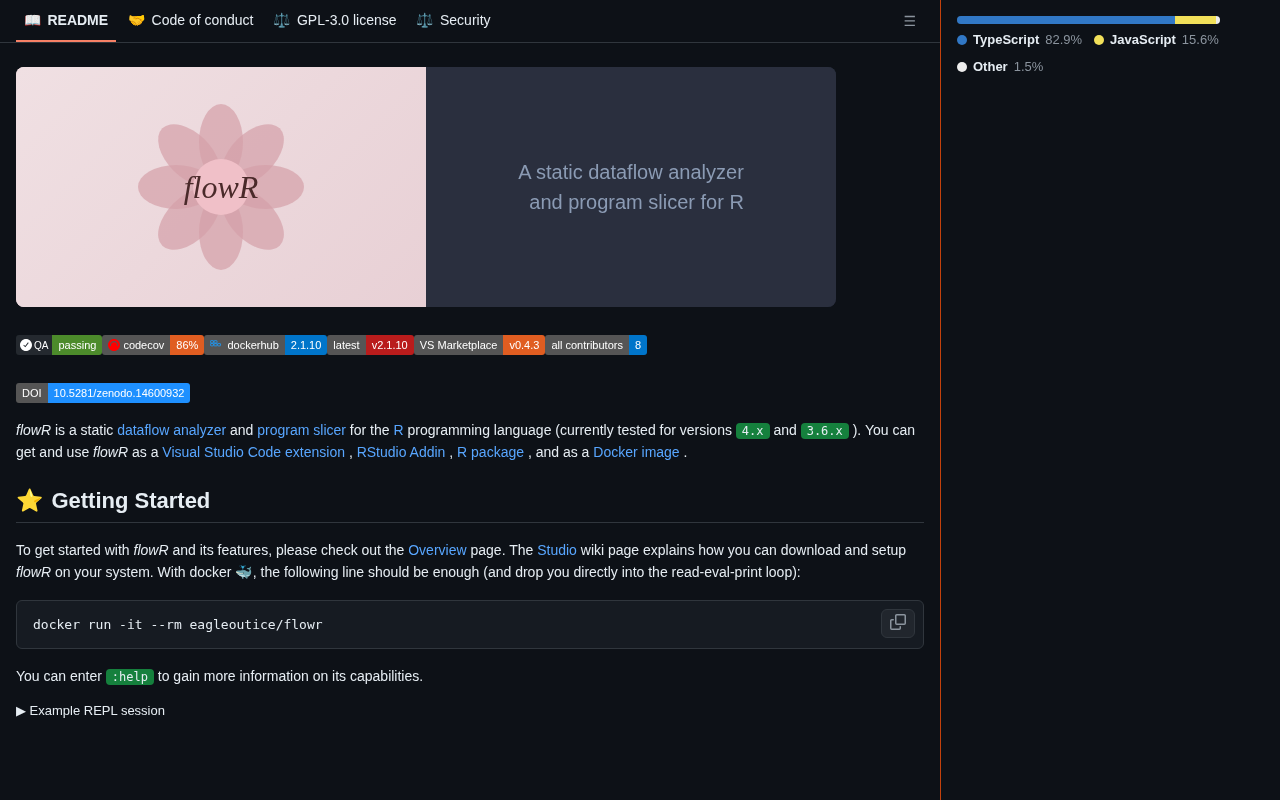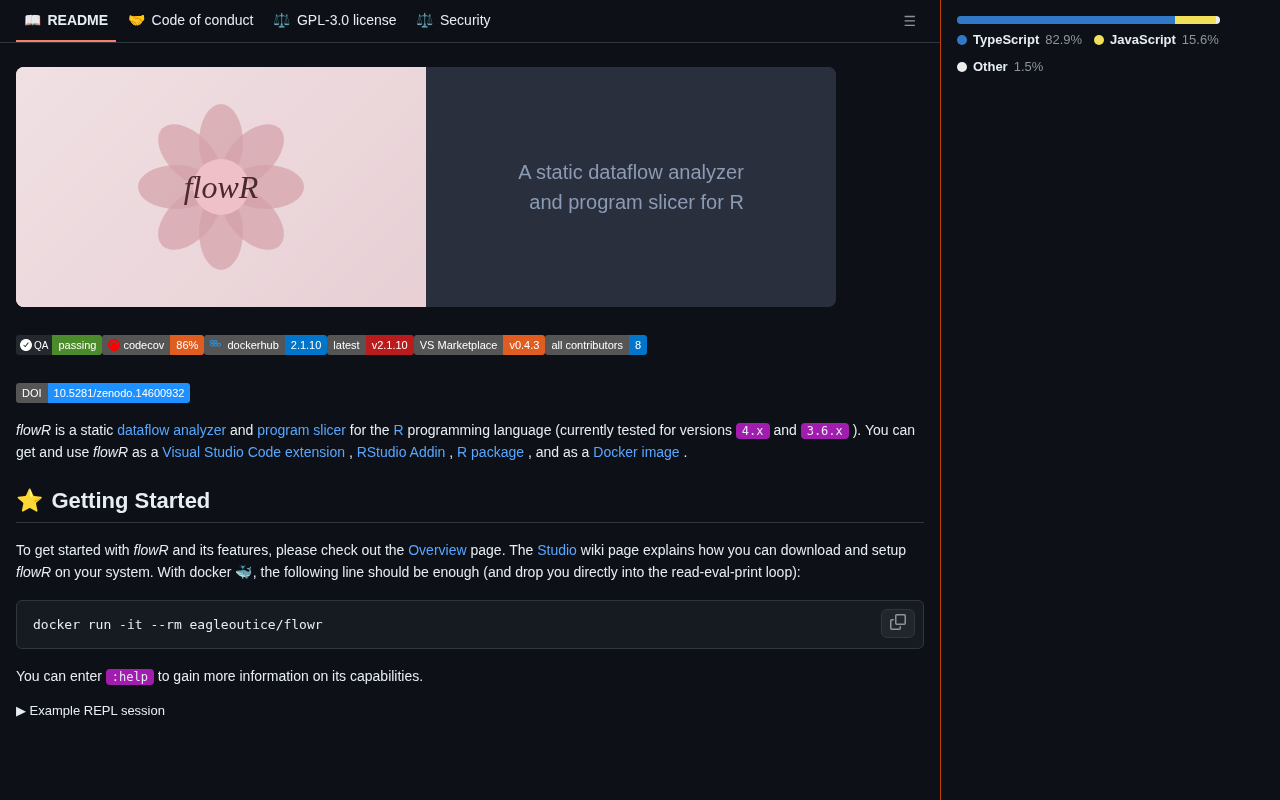--- a/index.html
+++ b/index.html
@@ -222,21 +222,21 @@
     
     .description {
       color: #e6edf3;
       line-height: 1.6;
       margin-bottom: 16px;
     }
     .description em {
       font-style: italic;
     }
     .inline-code {
-      background: #a21caf;
+      background: #15803d;
       color: #e6edf3;
       padding: 1px 6px;
       border-radius: 4px;
       font-family: "SFMono-Regular", Consolas, monospace;
       font-size: 12px;
       margin-top: 16px;
     }
     .link {
       color: #58a6ff;
       text-decoration: none;

